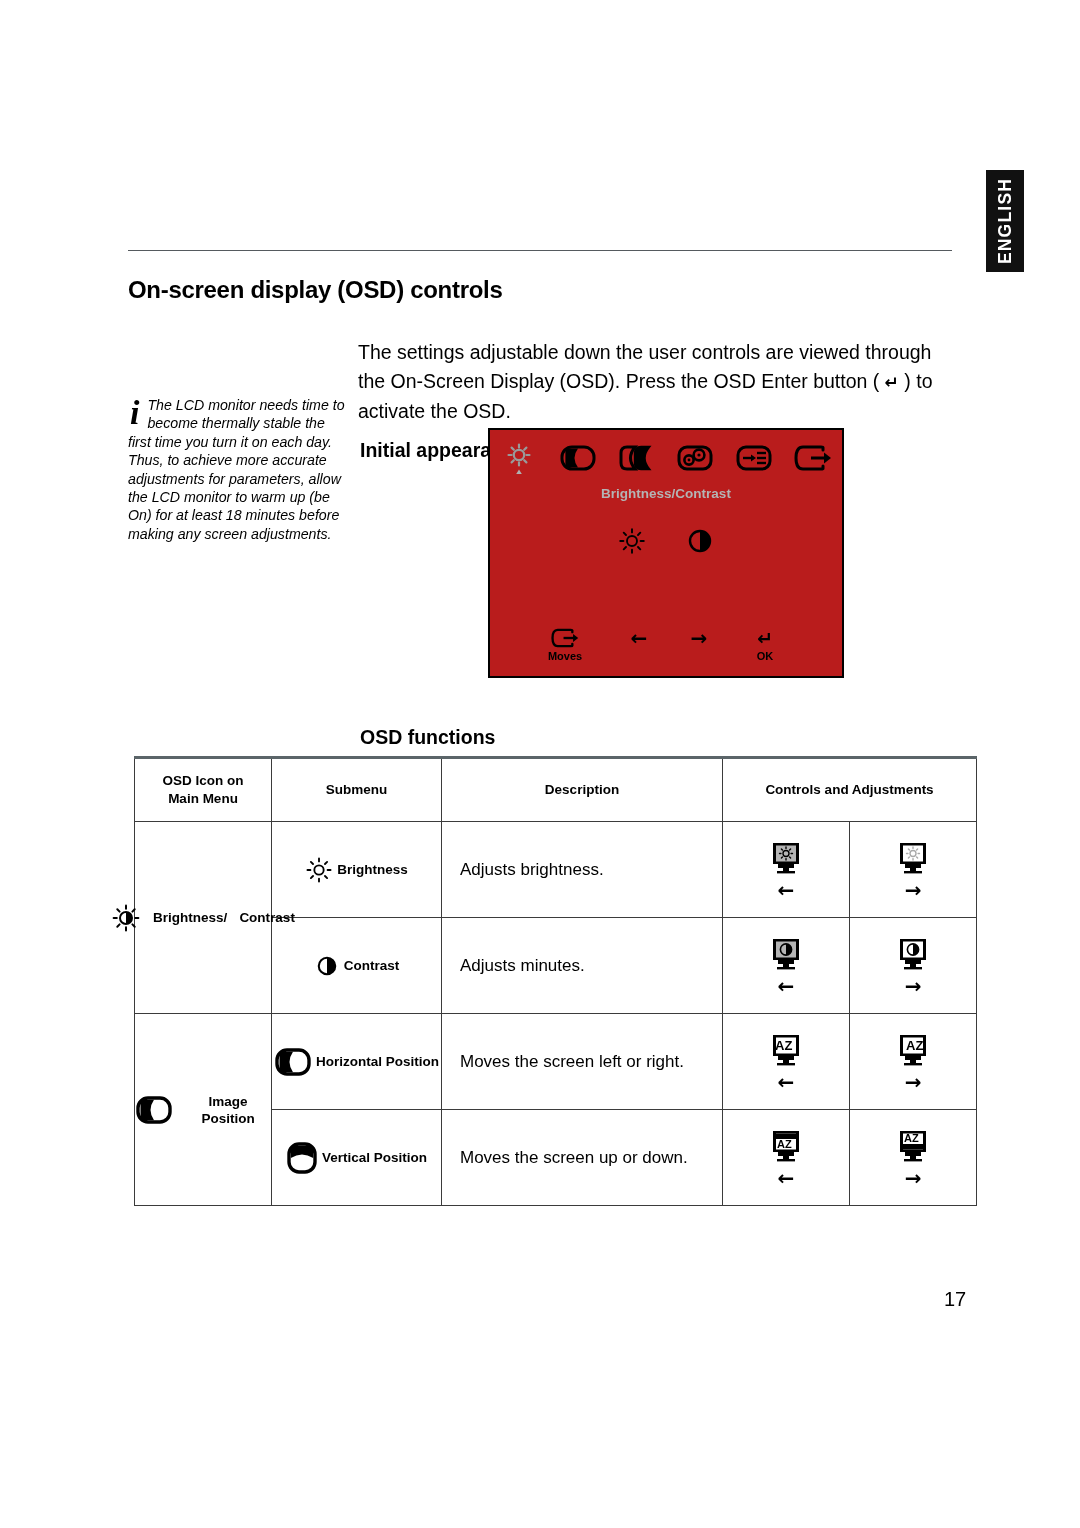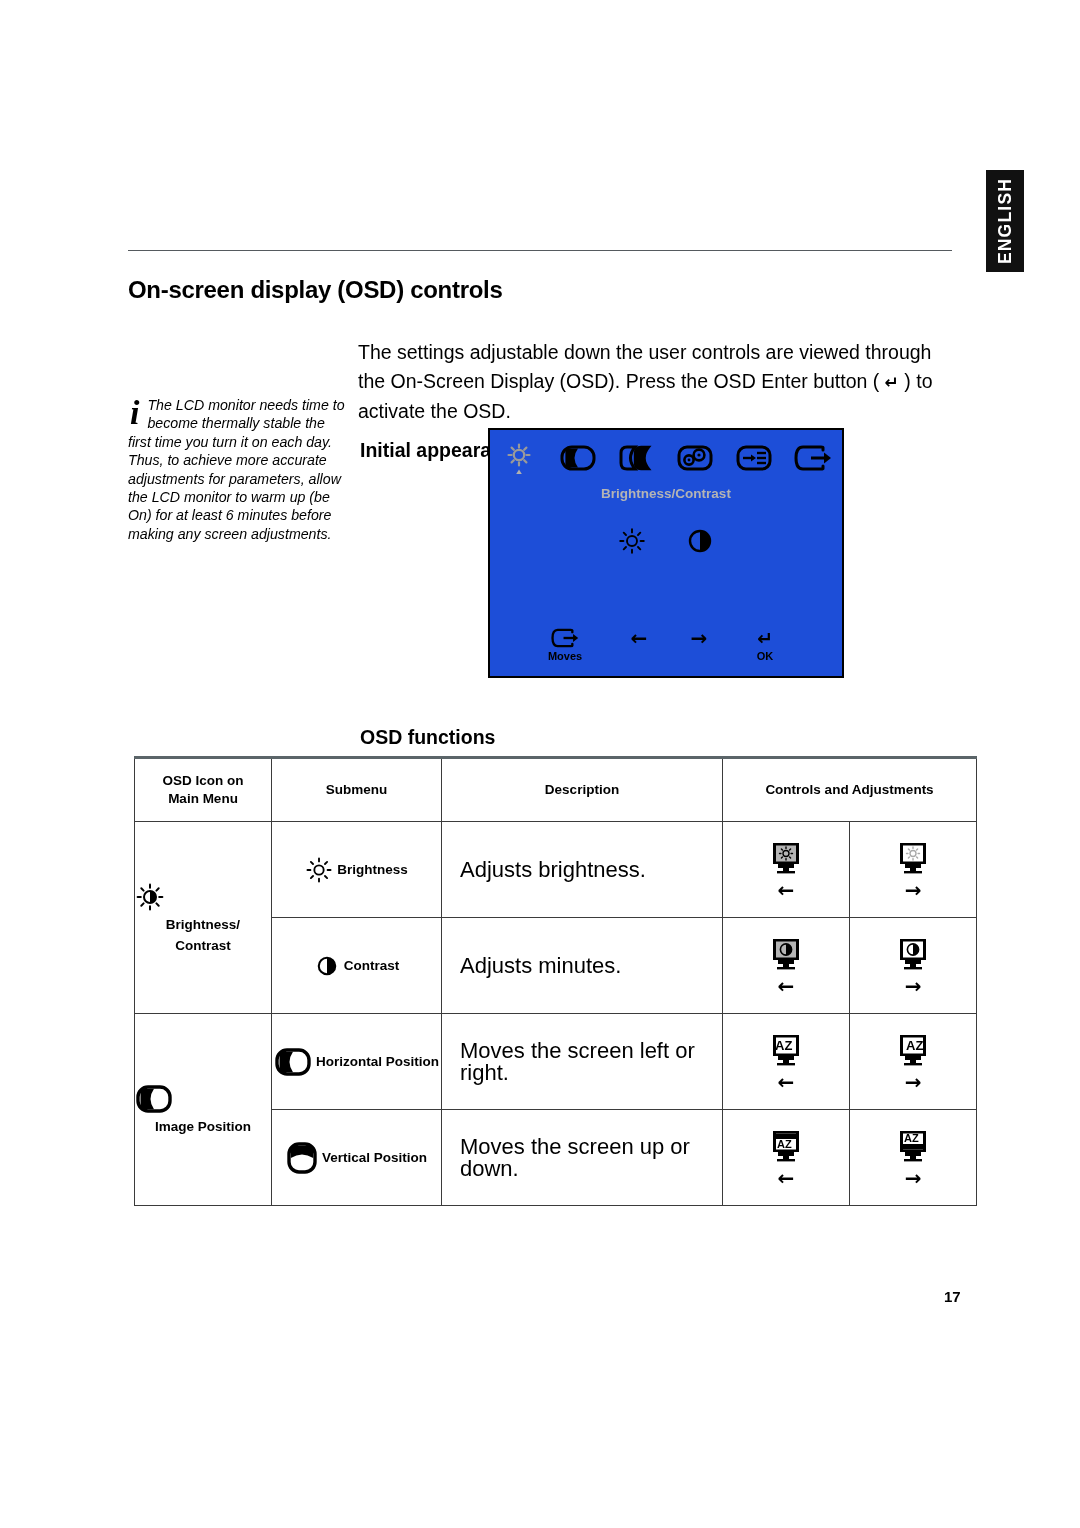--- a/index.html
+++ b/index.html
@@ -102,21 +102,21 @@
   #heading-functions { left: 360px; top: 710px; }
 
   
   #osd-panel {
     position: absolute;
     left: 488px;
     top: 428px;
     width: 356px;
     height: 250px;
     border: 2px solid #000;
-    background: #1d4ed8;
+    background: #b91c1c;
     box-sizing: border-box;
   }
   #osd-iconbar {
     position: absolute;
     left: 0; top: 6px;
     width: 100%;
     height: 44px;
     display: flex;
     align-items: center;
   }
@@ -206,63 +206,63 @@
   .col-ctrl   { width: 127px; }
 
   #osd-table td.cell-mainicon,
   #osd-table td.cell-sub {
     text-align: center;
     font-size: 13.5px;
     font-weight: bold;
     line-height: 17px;
   }
   #osd-table td.cell-desc {
-    font-size: 22px;
+    font-size: 17px;
     padding-left: 18px;
     line-height: 22px;
   }
   #osd-table td.cell-ctrl {
     text-align: center;
   }
   .row-tall { height: 96px; }
-  .mainicon-wrap { display: flex; flex-direction: column; justify-content: center; gap: 4px; }
+  .mainicon-wrap { display: flex; flex-direction: row; align-items: center; justify-content: center; gap: 12px; }
   .subicon-wrap  { display: flex; flex-direction: row; align-items: center; justify-content: center; gap: 4px; }
   .ctrl-wrap     { display: flex; flex-direction: column; align-items: center; justify-content: center; gap: 6px; }
   .ctrl-arrow {
     font-family: "DejaVu Sans", sans-serif;
     font-size: 20px;
     font-weight: bold;
     line-height: 18px;
   }
 
   
   #page-number {
     position: absolute;
     left: 944px;
     top: 1288px;
-    font-size: 15px;
-    font-weight: bold;
+    font-size: 20px;
+    font-weight: normal;
   }
 
   svg { display: block; }
 </style>
 </head>
 <body>
 
 <div id="english-tab">
   <span class="vtext">ENGLISH</span>
 </div>
 
 <div id="header-rule"></div>
 <h1 id="page-title">On-screen display (OSD) controls</h1>
 
 <p id="intro-paragraph"><span>The settings adjustable down the user controls are viewed through the On-Screen Display (OSD). Press the OSD Enter button ( </span><span class="enter-glyph">↵</span><span> ) to activate the OSD.</span></p>
 
 <div id="note-block">
-  <span class="note-i">i</span><span>The LCD monitor needs time to become thermally stable the first time you turn it on each day. Thus, to achieve more accurate adjustments for parameters, allow the LCD monitor to warm up (be On) for at least 6 minutes before making any screen adjustments.</span>
+  <span class="note-i">i</span><span>The LCD monitor needs time to become thermally stable the first time you turn it on each day. Thus, to achieve more accurate adjustments for parameters, allow the LCD monitor to warm up (be On) for at least 18 minutes before making any screen adjustments.</span>
 </div>
 
 <h2 id="heading-initial" class="section-heading">Initial appearance of OSD</h2>
 <h2 id="heading-functions" class="section-heading">OSD functions</h2>
 
 <div id="osd-panel">
 
   <div id="osd-iconbar">
 
     <div class="osd-icon-slot">

